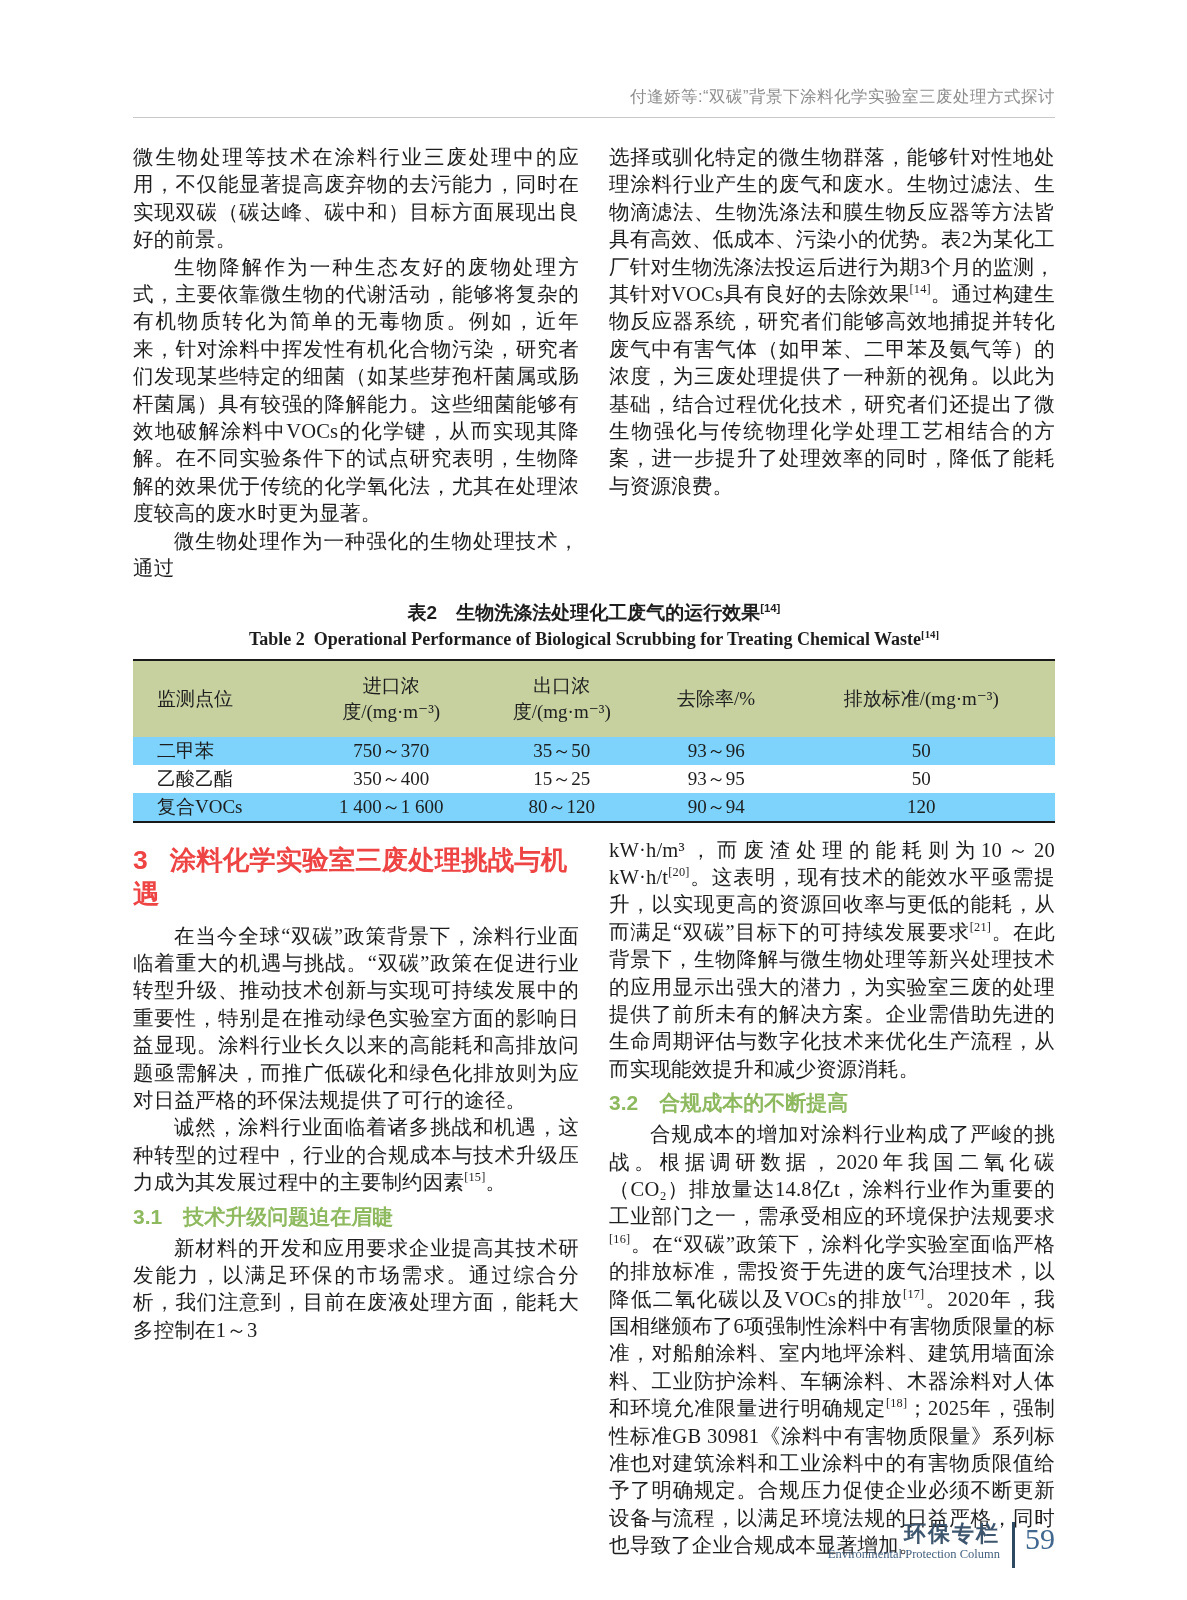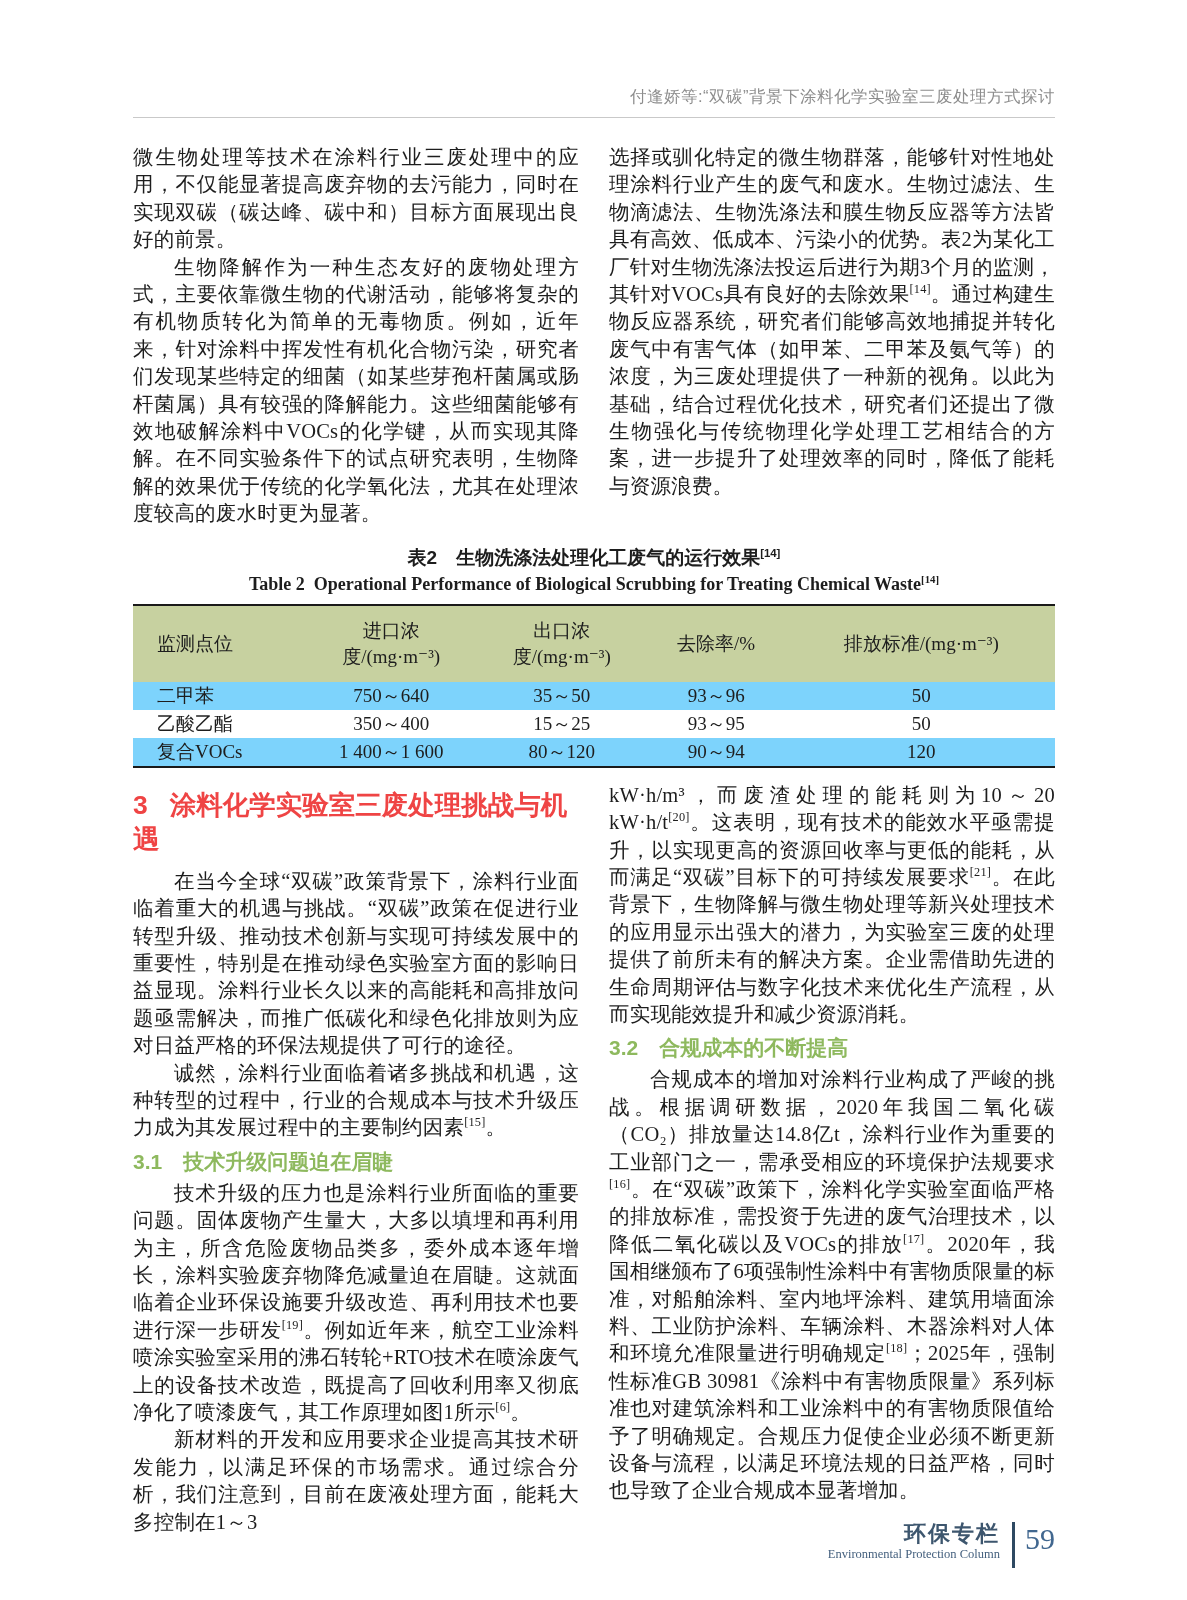--- a/index.html
+++ b/index.html
@@ -148,20 +148,21 @@
   <div class="inner">
 
     <div class="running-header">
       <span class="running-title">付逢娇等:“双碳”背景下涂料化学实验室三废处理方式探讨</span>
     </div>
 
     <section class="two-col top">
       <div class="col left">
           <p class="para">微生物处理等技术在涂料行业三废处理中的应用，不仅能显著提高废弃物的去污能力，同时在实现双碳（碳达峰、碳中和）目标方面展现出良好的前景。</p>
           <p class="para indent">生物降解作为一种生态友好的废物处理方式，主要依靠微生物的代谢活动，能够将复杂的有机物质转化为简单的无毒物质。例如，近年来，针对涂料中挥发性有机化合物污染，研究者们发现某些特定的细菌（如某些芽孢杆菌属或肠杆菌属）具有较强的降解能力。这些细菌能够有效地破解涂料中VOCs的化学键，从而实现其降解。在不同实验条件下的试点研究表明，生物降解的效果优于传统的化学氧化法，尤其在处理浓度较高的废水时更为显著。</p>
+          <p class="para indent">微生物处理作为一种强化的生物处理技术，通过</p>
         </div>
       <div class="col right">
           <p class="para">选择或驯化特定的微生物群落，能够针对性地处理涂料行业产生的废气和废水。生物过滤法、生物滴滤法、生物洗涤法和膜生物反应器等方法皆具有高效、低成本、污染小的优势。表2为某化工厂针对生物洗涤法投运后进行为期3个月的监测，其针对VOCs具有良好的去除效果<sup>[14]</sup>。通过构建生物反应器系统，研究者们能够高效地捕捉并转化废气中有害气体（如甲苯、二甲苯及氨气等）的浓度，为三废处理提供了一种新的视角。以此为基础，结合过程优化技术，研究者们还提出了微生物强化与传统物理化学处理工艺相结合的方案，进一步提升了处理效率的同时，降低了能耗与资源浪费。</p>
         </div>
     </section>
 
     <section class="table-block">
       <div class="tcap zh">表2 生物洗涤法处理化工废气的运行效果<sup>[14]</sup></div>
       <div class="tcap en">Table 2 Operational Performance of Biological Scrubbing for Treating Chemical Waste<sup>[14]</sup></div>
       <table class="t2">
@@ -177,21 +178,21 @@
               <th>监测点位</th>
               <th>进口浓度/(mg·m⁻³)</th>
               <th>出口浓度/(mg·m⁻³)</th>
               <th>去除率/%</th>
               <th>排放标准/(mg·m⁻³)</th>
             </tr>
         </thead>
         <tbody>
             <tr class="alt">
               <td>二甲苯</td>
-              <td>750～640</td>
+              <td>750～370</td>
               <td>35～50</td>
               <td>93～96</td>
               <td>50</td>
             </tr>
             <tr>
               <td>乙酸乙酯</td>
               <td>350～400</td>
               <td>15～25</td>
               <td>93～95</td>
               <td>50</td>
@@ -209,21 +210,20 @@
 
     <section class="two-col bottom">
       <div class="col left">
         <h2 class="h2">
           <span class="h2num">3</span><span class="h2title">涂料化学实验室三废处理挑战与机遇</span>
         </h2>
         <div>
             <p class="para indent">在当今全球“双碳”政策背景下，涂料行业面临着重大的机遇与挑战。“双碳”政策在促进行业转型升级、推动技术创新与实现可持续发展中的重要性，特别是在推动绿色实验室方面的影响日益显现。涂料行业长久以来的高能耗和高排放问题亟需解决，而推广低碳化和绿色化排放则为应对日益严格的环保法规提供了可行的途径。</p>
             <p class="para indent">诚然，涂料行业面临着诸多挑战和机遇，这种转型的过程中，行业的合规成本与技术升级压力成为其发展过程中的主要制约因素<sup>[15]</sup>。</p>
             <h3 class="h3">3.1 技术升级问题迫在眉睫</h3>
-            <p class="para indent">技术升级的压力也是涂料行业所面临的重要问题。固体废物产生量大，大多以填埋和再利用为主，所含危险废物品类多，委外成本逐年增长，涂料实验废弃物降危减量迫在眉睫。这就面临着企业环保设施要升级改造、再利用技术也要进行深一步研发<sup>[19]</sup>。例如近年来，航空工业涂料喷涂实验室采用的沸石转轮+RTO技术在喷涂废气上的设备技术改造，既提高了回收利用率又彻底净化了喷漆废气，其工作原理如图1所示<sup>[6]</sup>。</p>
             <p class="para indent">新材料的开发和应用要求企业提高其技术研发能力，以满足环保的市场需求。通过综合分析，我们注意到，目前在废液处理方面，能耗大多控制在1～3</p>
           </div>
       </div>
       <div class="col right">
           <p class="para">kW·h/m³，而废渣处理的能耗则为10～20 kW·h/t<sup>[20]</sup>。这表明，现有技术的能效水平亟需提升，以实现更高的资源回收率与更低的能耗，从而满足“双碳”目标下的可持续发展要求<sup>[21]</sup>。在此背景下，生物降解与微生物处理等新兴处理技术的应用显示出强大的潜力，为实验室三废的处理提供了前所未有的解决方案。企业需借助先进的生命周期评估与数字化技术来优化生产流程，从而实现能效提升和减少资源消耗。</p>
           <h3 class="h3">3.2 合规成本的不断提高</h3>
           <p class="para indent">合规成本的增加对涂料行业构成了严峻的挑战。根据调研数据，2020年我国二氧化碳（CO₂）排放量达14.8亿t，涂料行业作为重要的工业部门之一，需承受相应的环境保护法规要求<sup>[16]</sup>。在“双碳”政策下，涂料化学实验室面临严格的排放标准，需投资于先进的废气治理技术，以降低二氧化碳以及VOCs的排放<sup>[17]</sup>。2020年，我国相继颁布了6项强制性涂料中有害物质限量的标准，对船舶涂料、室内地坪涂料、建筑用墙面涂料、工业防护涂料、车辆涂料、木器涂料对人体和环境允准限量进行明确规定<sup>[18]</sup>；2025年，强制性标准GB 30981《涂料中有害物质限量》系列标准也对建筑涂料和工业涂料中的有害物质限值给予了明确规定。合规压力促使企业必须不断更新设备与流程，以满足环境法规的日益严格，同时也导致了企业合规成本显著增加。</p>
         </div>
     </section>
 

